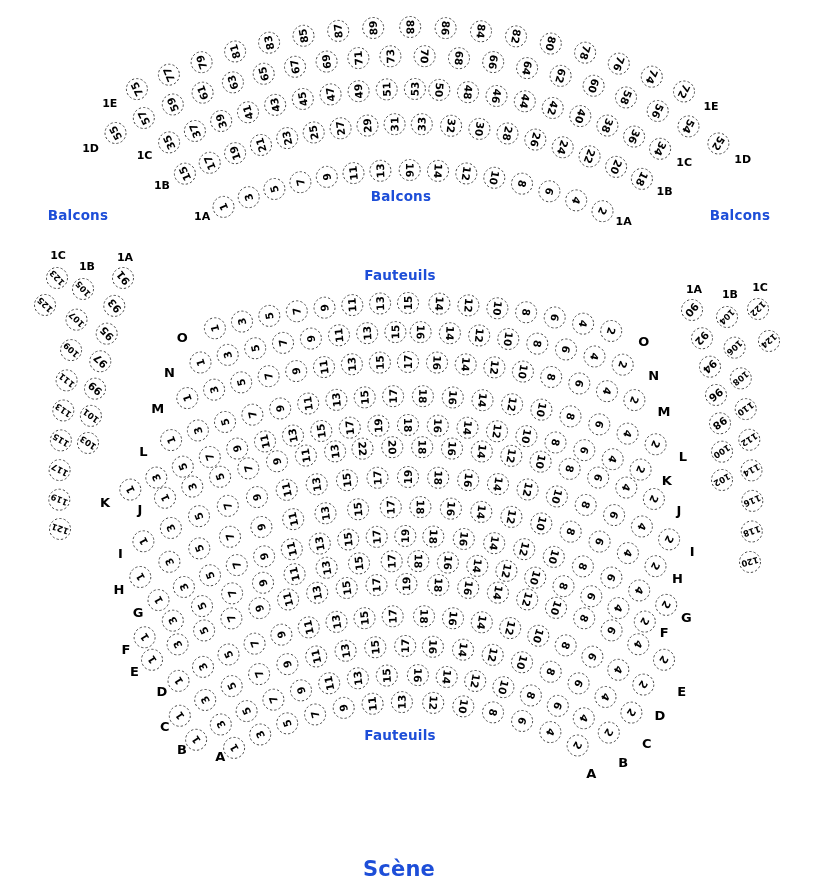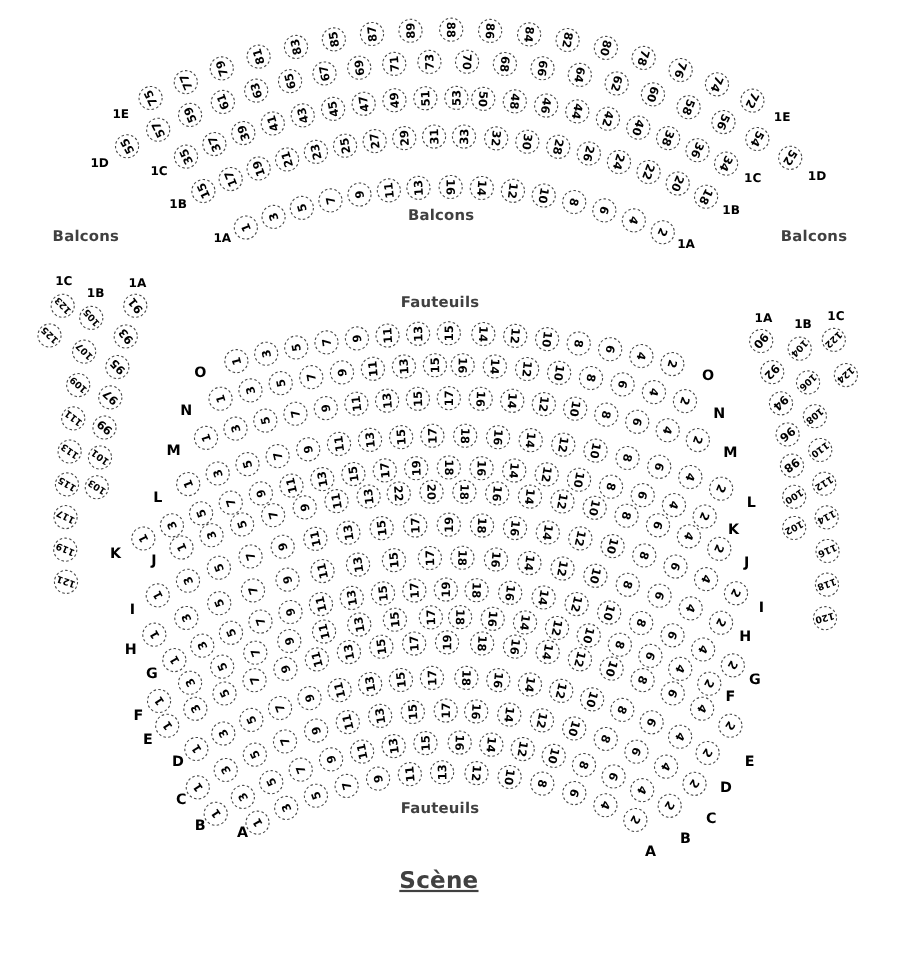--- a/index.html
+++ b/index.html
@@ -9,21 +9,21 @@
     width: 816px;
     height: 884px;
     background: #ffffff;
     overflow: hidden;
   }
   .seatmap-svg { position: absolute; left: 0; top: 0; }
   .map-label {
     position: absolute;
     transform: translate(-50%, -50%);
     font-weight: bold;
-    color: #404040;
+    color: #1d4ed8;
     white-space: nowrap;
     letter-spacing: 0.2px;
   }
   .lbl-section { font-size: 13.5px; }
   .lbl-scene  { font-size: 21px; }
   svg text.seat-num {
     font-family: "DejaVu Sans", "Liberation Sans", sans-serif;
     font-weight: bold;
     fill: #000;
   }
@@ -1640,14 +1640,14 @@
         <text class="row-lbl" x="220.4" y="756.1" text-anchor="middle" dy="0.36em" font-size="13">A</text>
         <text class="row-lbl" x="591.4" y="773.6" text-anchor="middle" dy="0.36em" font-size="13">A</text>
       </g>
     </svg>
 
   <div class="map-label lbl-section" style="left:78px;  top:215px;">Balcons</div>
   <div class="map-label lbl-section" style="left:401px; top:196px;">Balcons</div>
   <div class="map-label lbl-section" style="left:740px; top:215px;">Balcons</div>
   <div class="map-label lbl-section" style="left:400px; top:275px;">Fauteuils</div>
   <div class="map-label lbl-section" style="left:400px; top:735px;">Fauteuils</div>
-  <div class="map-label lbl-scene" style="left:399px; top:800px;text-decoration:underline;">Scène</div>
+  <div class="map-label lbl-scene" style="left:399px; top:869px;">Scène</div>
 </div>
 
 </body></html>

